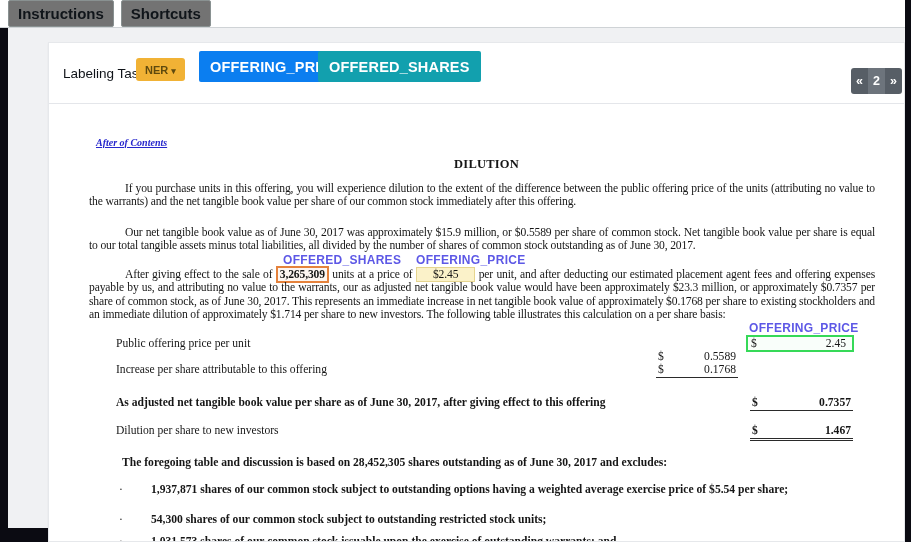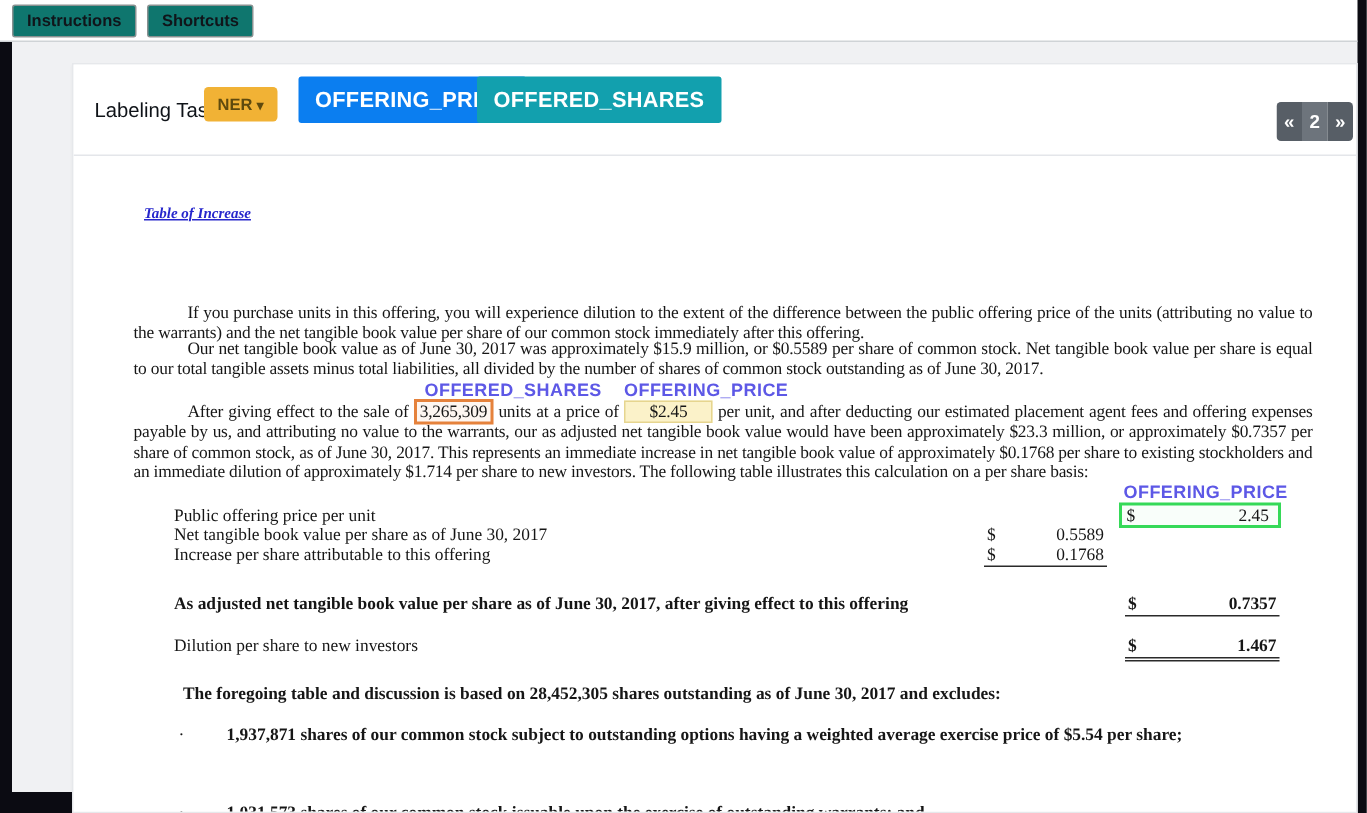--- a/index.html
+++ b/index.html
@@ -1,21 +1,21 @@
 <!DOCTYPE html>
 <html><head>
 <meta charset="utf-8">
 <style>
   * { margin:0; padding:0; box-sizing:border-box; }
   html,body { width:911px; height:542px; background:#0b0b12; font-family:"Liberation Sans", sans-serif; overflow:hidden; }
   .screen { position:absolute; top:0; left:0; width:911px; height:542px; }
 
   
   .topbar { position:absolute; top:0; left:0; width:905px; height:28px; background:#ffffff; border-bottom:1px solid #cfd3d6; display:flex; align-items:center; gap:7px; padding-left:8px; }
-  .tb-btn { background:#0f766e; border:1px solid #899191; border-radius:2px; font-family:"Liberation Sans",sans-serif; font-size:11px; font-weight:bold; color:#10151a; padding:4px 9px; cursor:pointer; }
+  .tb-btn { background:#737373; border:1px solid #899191; border-radius:2px; font-family:"Liberation Sans",sans-serif; font-size:15px; font-weight:bold; color:#10151a; padding:4px 9px; cursor:pointer; }
 
   
   .app-bg { position:absolute; top:28px; left:8px; width:897px; height:514px; background:#f0f1f3; }
   .corner-patch { position:absolute; top:528px; left:8px; width:40px; height:14px; background:#0b0b12; }
 
   
   .card { position:absolute; top:42px; left:48px; width:857px; height:500px; background:#ffffff; border:1px solid #e6e8eb; box-shadow:0 1px 2px rgba(0,0,0,0.05); overflow:hidden; }
   .card-header { position:absolute; top:0; left:0; width:100%; height:61px; background:#ffffff; border-bottom:1px solid #e4e6ea; }
   .lt-label { position:absolute; left:14px; top:23px; font-size:13.5px; color:#0f1318; }
   .ner-btn { position:absolute; left:87px; top:15px; height:23px; background:#f1b235; border:none; border-radius:3px; padding:4px 9px; font-size:11px; font-weight:bold; color:#5f4a0e; cursor:pointer; }
@@ -26,24 +26,24 @@
   .pager { position:absolute; right:2px; top:25px; height:26px; display:flex; border-radius:3px; overflow:hidden; }
   .pg { width:17px; height:26px; border:none; color:#fff; font-size:12.5px; font-weight:bold; display:flex; align-items:center; justify-content:center; cursor:pointer; font-family:"Liberation Sans",sans-serif; }
   .pg.prev, .pg.next { background:#575e66; }
   .pg.cur { background:#6d747c; cursor:default; }
 
   
   .doc { position:absolute; top:61px; left:0; width:857px; height:439px; background:#fff; overflow:hidden; font-family:"Liberation Serif","DejaVu Serif",serif; color:#161616; }
   .toc { position:absolute; left:47px; top:33px; font-size:10px; font-style:italic; font-weight:bold; color:#2626cc; text-decoration:underline; cursor:pointer; }
   .doc-title { position:absolute; top:53px; left:0; width:100%; padding-left:18px; text-align:center; font-weight:bold; font-size:12.5px; letter-spacing:0.2px; }
   .para { position:absolute; left:40px; width:786px; font-size:11.6px; line-height:13.4px; text-align:justify; text-indent:36px; letter-spacing:-0.15px; }
-  .p1 { top:78px;margin-top:20px; } .p2 { top:122px; } .p3 { top:164px; }
+  .p1 { top:78px; } .p2 { top:122px; } .p3 { top:164px; }
   .ann { position:absolute; font-family:"Liberation Sans",sans-serif; font-weight:bold; font-size:12px; color:#5d58e6; letter-spacing:0.3px; cursor:pointer; }
   .a1 { left:234px; top:149px; } .a2 { left:367px; top:149px; } .a3 { left:700px; top:217px; }
-  .ent-shares { border:2px solid #e5823c; background:rgba(229,130,60,0.07); padding:0 2px; cursor:pointer; }
+  .ent-shares { border:2px solid #e5823c; background:rgba(229,130,60,0.07); padding:0 2px; cursor:pointer;font-weight:bold; }
   .ent-price { background:#fbf2c9; border:1px solid #e6d58f; padding:0 16px; cursor:pointer; }
   .greenbox { position:absolute; left:697px; top:231px; width:108px; height:17px; border:2px solid #36d958; background:rgba(54,217,88,0.03); display:flex; justify-content:space-between; align-items:center; padding:0 6px 0 3px; font-size:11.6px; cursor:pointer; }
   .row-label { position:absolute; left:67px; font-size:11.6px; line-height:13px; white-space:nowrap; }
   .r0 { top:233px; } .r1 { top:246px; } .r2 { top:259px; }
   .r3 { top:292px; font-weight:bold; } .r4 { top:320px; font-weight:normal; }
   .vg { position:absolute; display:flex; justify-content:space-between; font-size:11.6px; line-height:13px; padding:0 2px 1px 2px; }
   .vg1 { left:607px; top:246px; width:82px; }
   .vg2 { left:607px; top:259px; width:82px; border-bottom:1px solid #2a2a2a; }
   .vg3 { left:701px; top:292px; width:103px; border-bottom:1px solid #2a2a2a; font-weight:bold; }
   .vg4 { left:701px; top:320px; width:103px; border-bottom:3px double #2a2a2a; font-weight:bold; }
@@ -74,38 +74,38 @@
       <button class="tag-btn blue">OFFERING_PRICE</button>
       <button class="tag-btn teal">OFFERED_SHARES</button>
       <div class="pager">
         <button class="pg prev">«</button>
         <span class="pg cur">2</span>
         <button class="pg next">»</button>
       </div>
     </div>
 
     <div class="doc">
-      <a class="toc">Table of Increase</a>
+      <a class="toc">After of Contents</a>
+      <div class="doc-title">DILUTION</div>
 
       <p class="para p1">If you purchase units in this offering, you will experience dilution to the extent of the difference between the public offering price of the units (attributing no value to the warrants) and the net tangible book value per share of our common stock immediately after this offering.</p>
       <p class="para p2">Our net tangible book value as of June 30, 2017 was approximately $15.9 million, or $0.5589 per share of common stock. Net tangible book value per share is equal to our total tangible assets minus total liabilities, all divided by the number of shares of common stock outstanding as of June 30, 2017.</p>
 
       <span class="ann a1">OFFERED_SHARES</span>
       <span class="ann a2">OFFERING_PRICE</span>
 
       <p class="para p3"><span>After giving effect to the sale of </span><span class="ent-shares">3,265,309</span><span> units at a price of </span><span class="ent-price">$2.45</span><span> per unit, and after deducting our estimated placement agent fees and offering expenses payable by us, and attributing no value to the warrants, our as adjusted net tangible book value would have been approximately $23.3 million, or approximately $0.7357 per share of common stock, as of June 30, 2017. This represents an immediate increase in net tangible book value of approximately $0.1768 per share to existing stockholders and an immediate dilution of approximately $1.714 per share to new investors. The following table illustrates this calculation on a per share basis:</span></p>
 
       <span class="ann a3">OFFERING_PRICE</span>
       <div class="greenbox">
         <span>$</span>
         <span>2.45</span>
       </div>
 
       <div class="row-label r0">Public offering price per unit</div>
-      <div class="row-label r1">Net tangible book value per share as of June 30, 2017</div>
       <div class="row-label r2">Increase per share attributable to this offering</div>
       <div class="row-label r3">As adjusted net tangible book value per share as of June 30, 2017, after giving effect to this offering</div>
       <div class="row-label r4">Dilution per share to new investors</div>
 
       <div class="vg vg1">
         <span>$</span>
         <span>0.5589</span>
       </div>
       <div class="vg vg2">
         <span>$</span>
@@ -116,18 +116,19 @@
         <span>0.7357</span>
       </div>
       <div class="vg vg4">
         <span>$</span>
         <span>1.467</span>
       </div>
 
       <div class="closing">The foregoing table and discussion is based on 28,452,305 shares outstanding as of June 30, 2017 and excludes:</div>
 
       <div class="bullet b1"><span class="mk">·</span><span>1,937,871 shares of our common stock subject to outstanding options having a weighted average exercise price of $5.54 per share;</span></div>
+      <div class="bullet b2"><span class="mk">·</span><span>54,300 shares of our common stock subject to outstanding restricted stock units;</span></div>
       <div class="bullet b3"><span class="mk">·</span><span>1,031,573 shares of our common stock issuable upon the exercise of outstanding warrants; and</span></div>
     </div>
   </div>
 
   <div class="corner-patch"></div>
 </div>
 
 </body></html>

